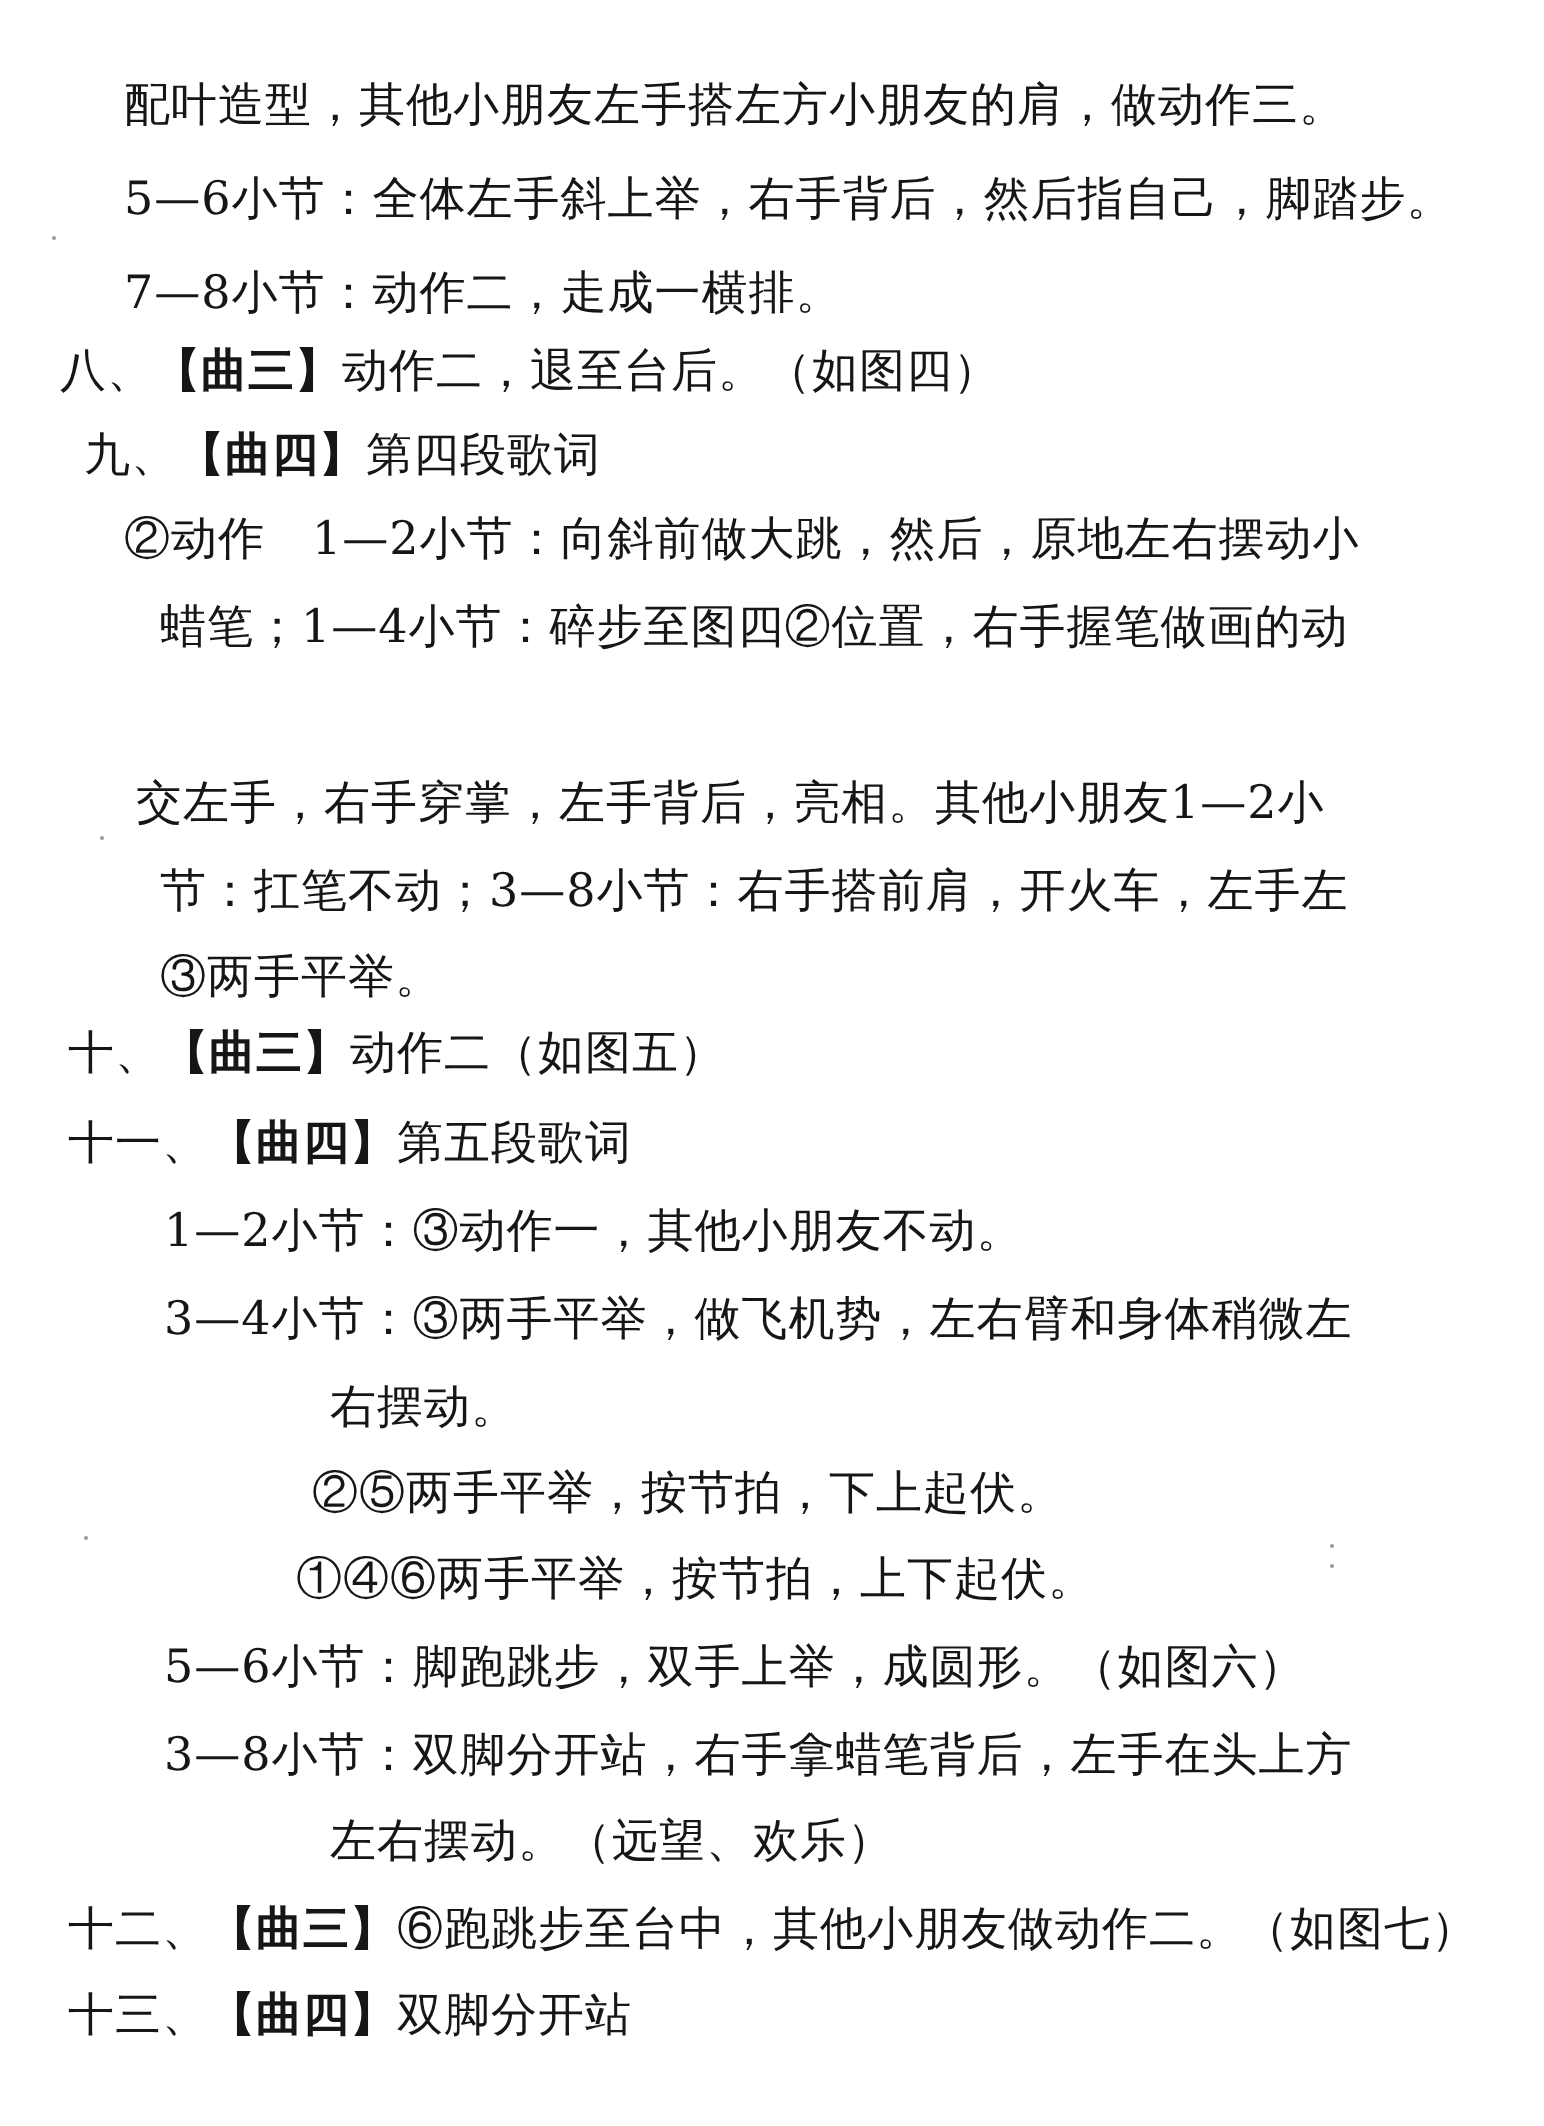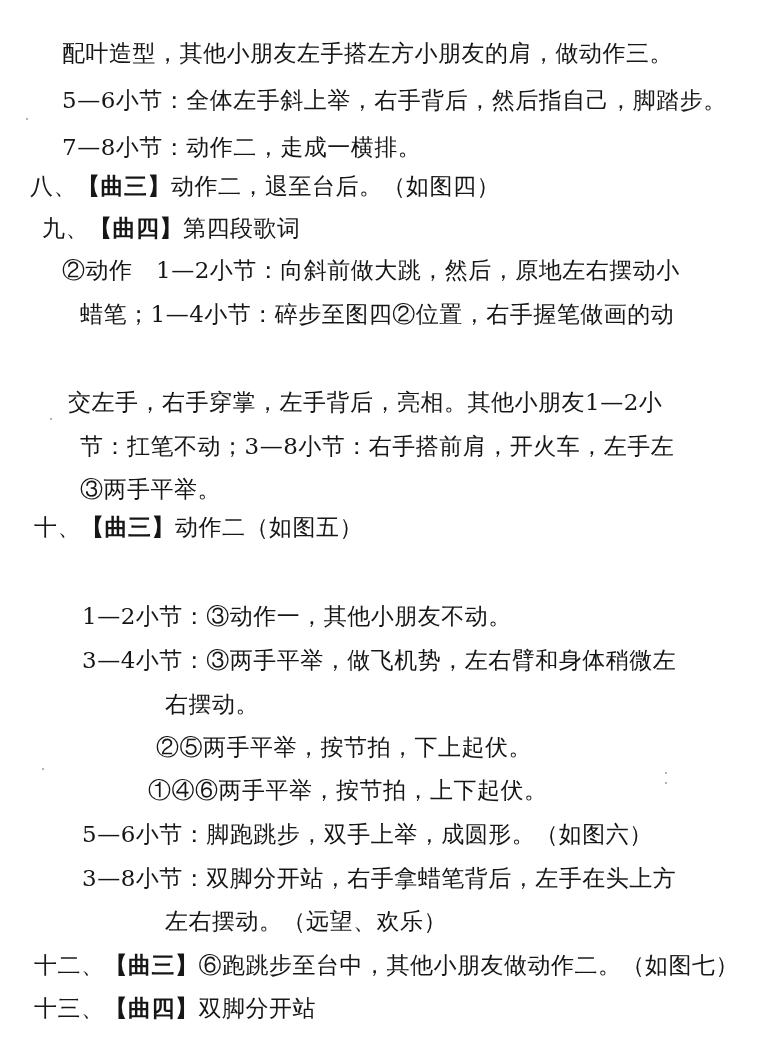--- a/index.html
+++ b/index.html
@@ -41,20 +41,23 @@
   <div class="line" style="left:62px; top:255px;">②动作　1—2小节：向斜前做大跳，然后，原地左右摆动小</div>
   <div class="line" style="left:80px; top:299px;">蜡笔；1—4小节：碎步至图四②位置，右手握笔做画的动</div>
   <div class="line" style="left:68px; top:387px;">交左手，右手穿掌，左手背后，亮相。其他小朋友1—2小</div>
   <div class="line" style="left:80px; top:431px;">节：扛笔不动；3—8小节：右手搭前肩，开火车，左手左</div>
   <div class="line" style="left:80px; top:474px;">③两手平举。</div>
 
   <div class="line" style="left:34px; top:512px;">
     <span>十、</span><span class="bracket qu">【曲三】</span><span>动作二（如图五）</span>
   </div>
 
+  <div class="line" style="left:34px; top:557px;">
+    <span>十一、</span><span class="bracket qu">【曲四】</span><span>第五段歌词</span>
+  </div>
   <div class="line" style="left:82px; top:601px;">1—2小节：③动作一，其他小朋友不动。</div>
   <div class="line" style="left:82px; top:645px;">3—4小节：③两手平举，做飞机势，左右臂和身体稍微左</div>
   <div class="line" style="left:165px; top:689px;">右摆动。</div>
   <div class="line" style="left:156px; top:732px;">②⑤两手平举，按节拍，下上起伏。</div>
   <div class="line" style="left:148px; top:775px;">①④⑥两手平举，按节拍，上下起伏。</div>
   <div class="line" style="left:82px; top:819px;">5—6小节：脚跑跳步，双手上举，成圆形。（如图六）</div>
   <div class="line" style="left:82px; top:863px;">3—8小节：双脚分开站，右手拿蜡笔背后，左手在头上方</div>
   <div class="line" style="left:165px; top:906px;">左右摆动。（远望、欢乐）</div>
 
   <div class="line" style="left:34px; top:950px;">

